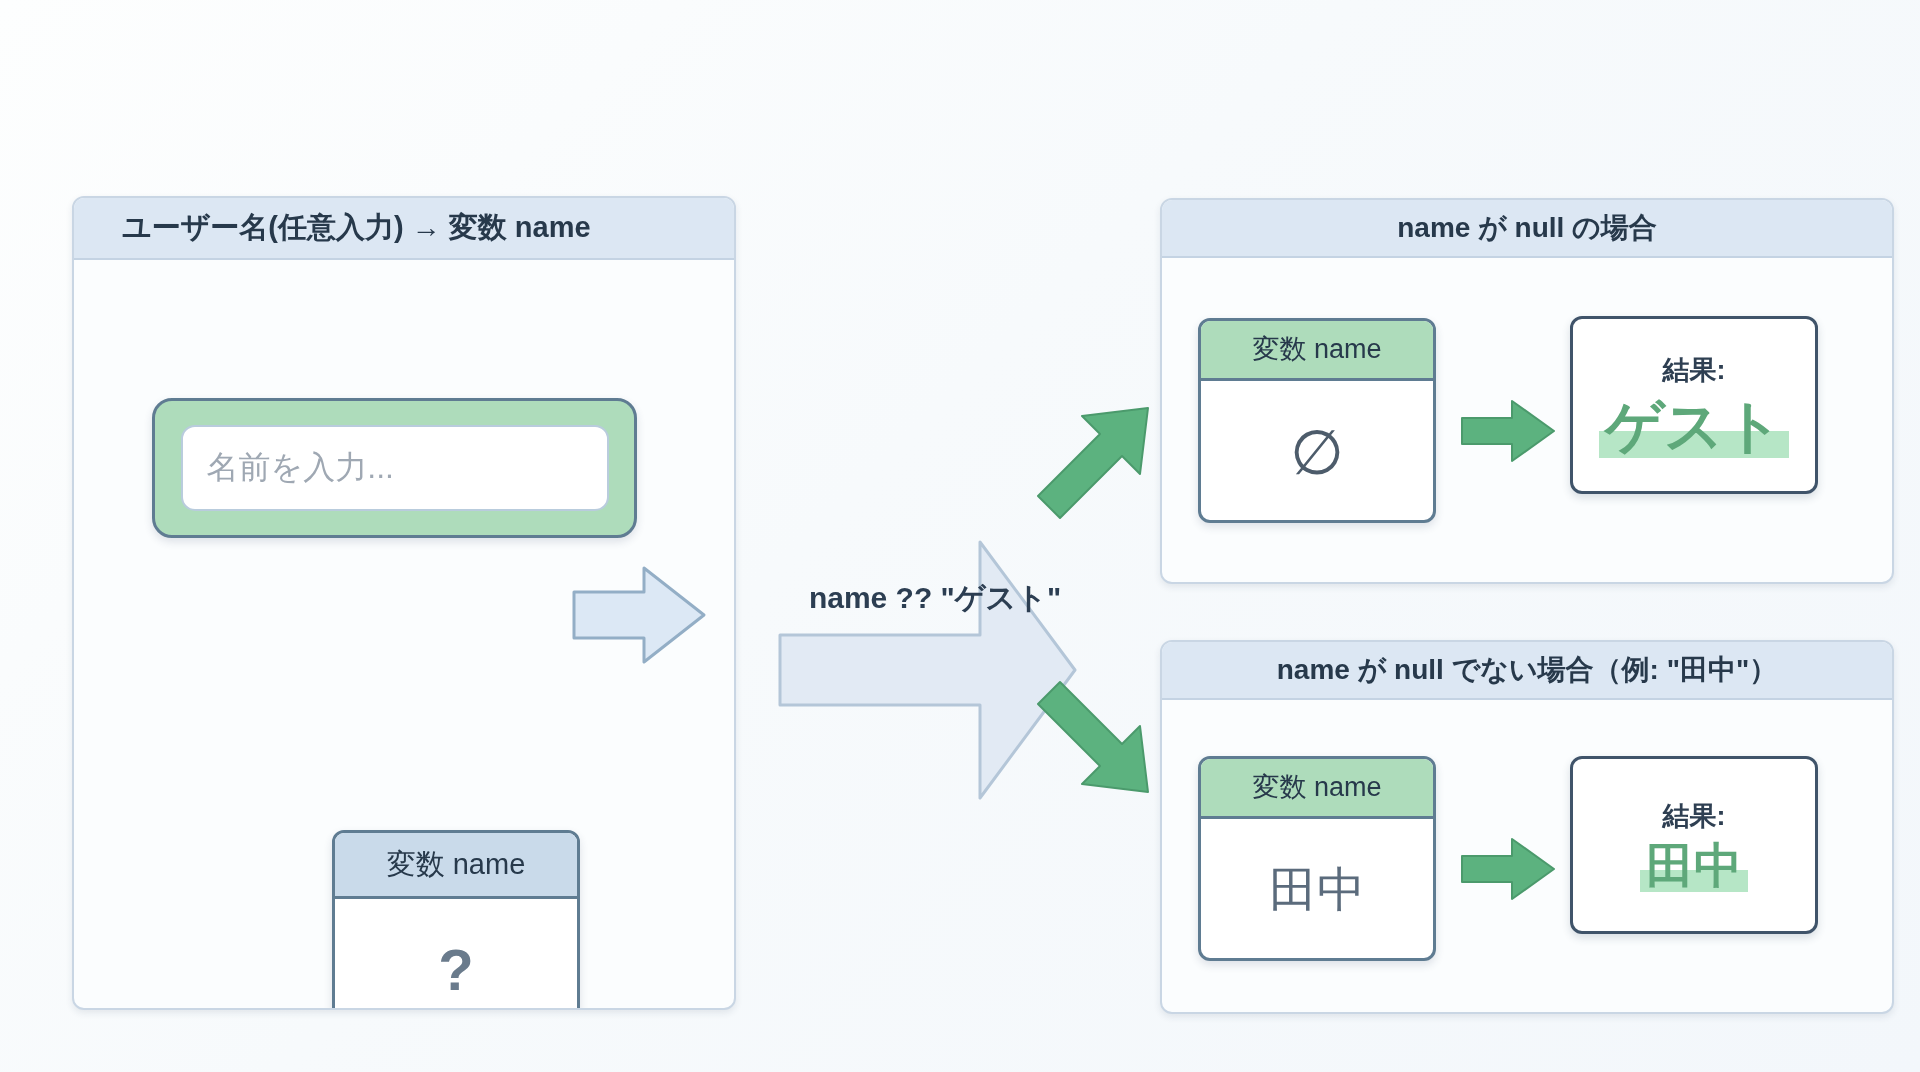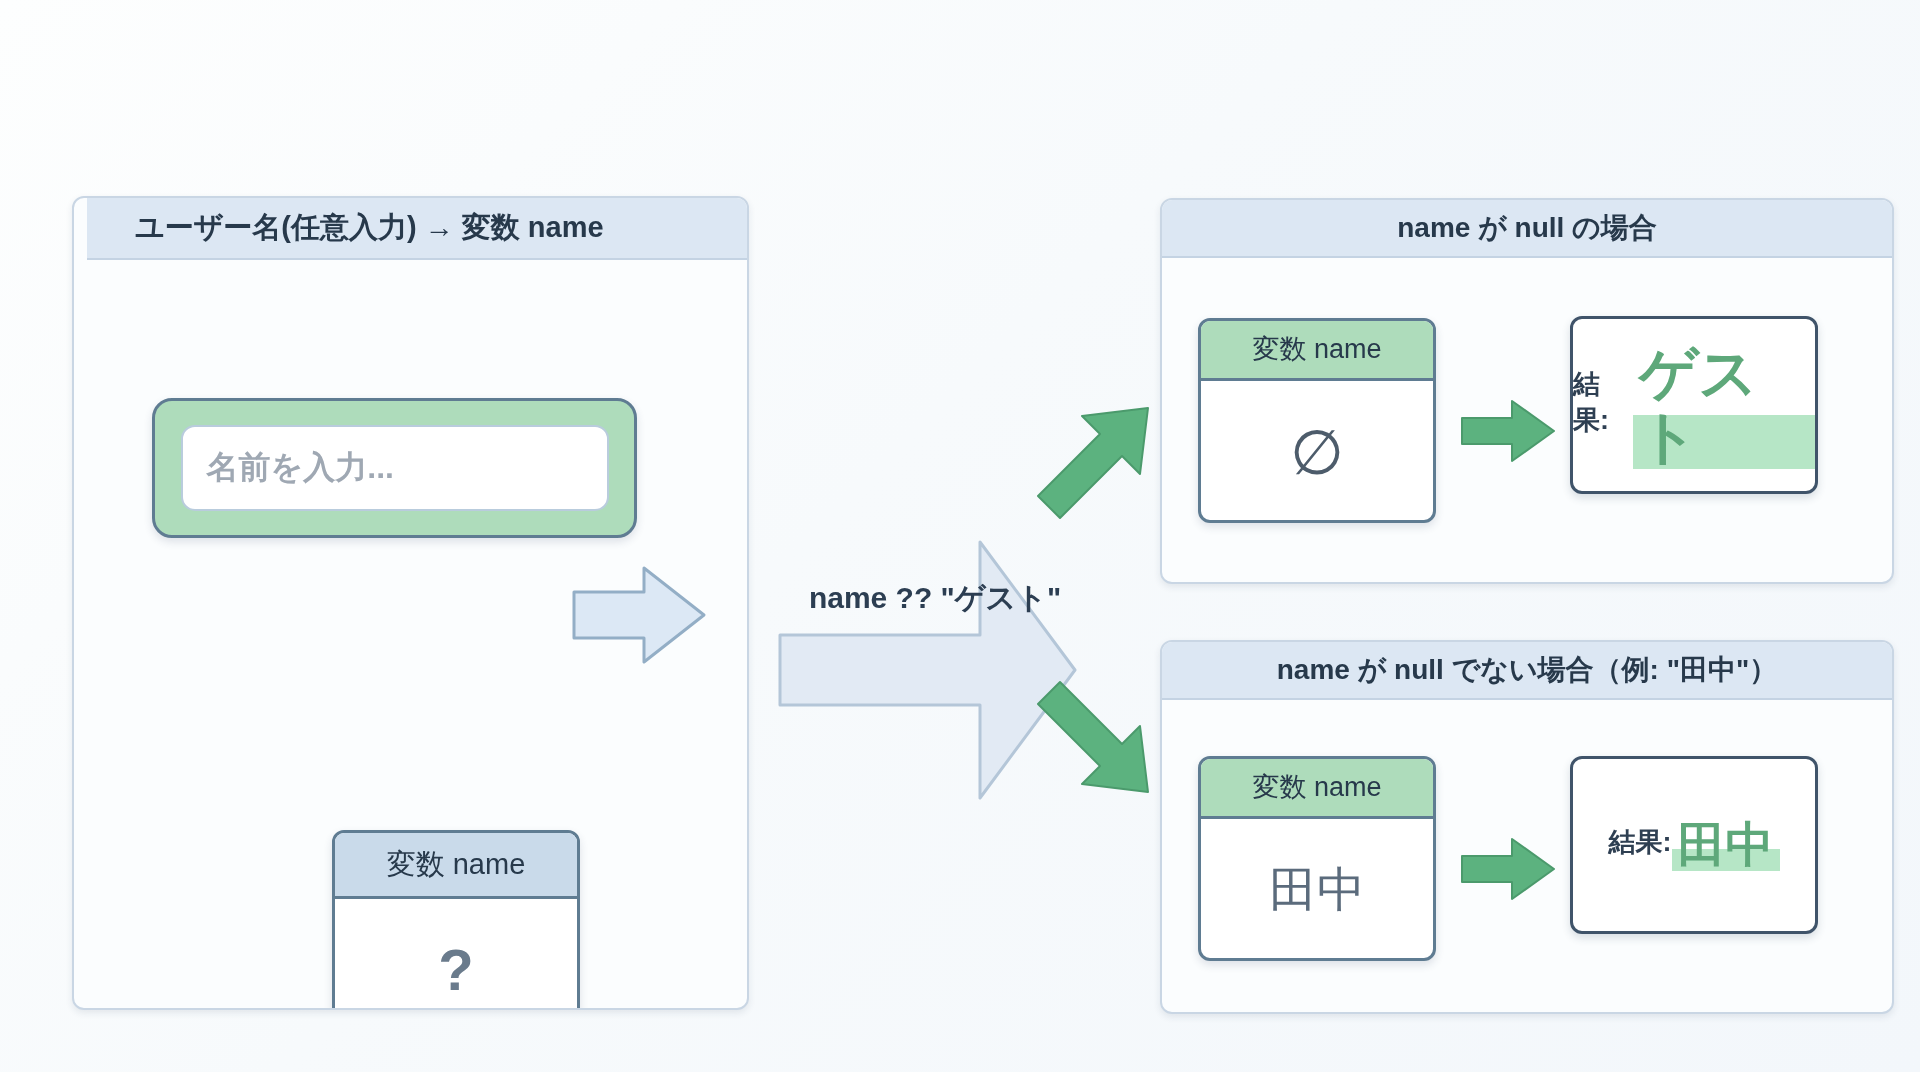--- a/index.html
+++ b/index.html
@@ -51,21 +51,20 @@
     display: flex;
     align-items: center;
     box-sizing: border-box;
   }
 
   #panel-left {
     left: 72px;
     top: 196px;
     width: 660px;
     height: 810px;
-    padding-left: 13px;
   }
   #panel-left .panel-header {
     height: 62px;
     padding-left: 48px;
     font-size: 29px;
   }
 
   #panel-null {
     left: 1160px;
     top: 198px;
@@ -113,21 +112,20 @@
     border: 2px solid #b9ccdd;
     border-radius: 14px;
     display: flex;
     align-items: center;
     box-sizing: border-box;
   }
   .input-placeholder {
     padding-left: 24px;
     font-size: 32px;
     color: #9fa8b3;
-    font-weight: bold;
   }
 
   
   .varbox {
     position: absolute;
     border: 3px solid #5f7c92;
     border-radius: 12px;
     background: #ffffff;
     box-shadow: 0 4px 8px rgba(40,60,90,0.14);
     overflow: hidden;
@@ -179,21 +177,21 @@
 
   
   .resbox {
     position: absolute;
     border: 3px solid #40546a;
     border-radius: 12px;
     background: #ffffff;
     box-shadow: 0 4px 9px rgba(40,60,90,0.16);
     box-sizing: border-box;
     display: flex;
-    flex-direction: row;
+    flex-direction: column;
     align-items: center;
     justify-content: center;
   }
   .res-label {
     font-size: 27px;
     font-weight: bold;
     color: #2e3f52;
     margin-bottom: 6px;
   }
   .res-value {

